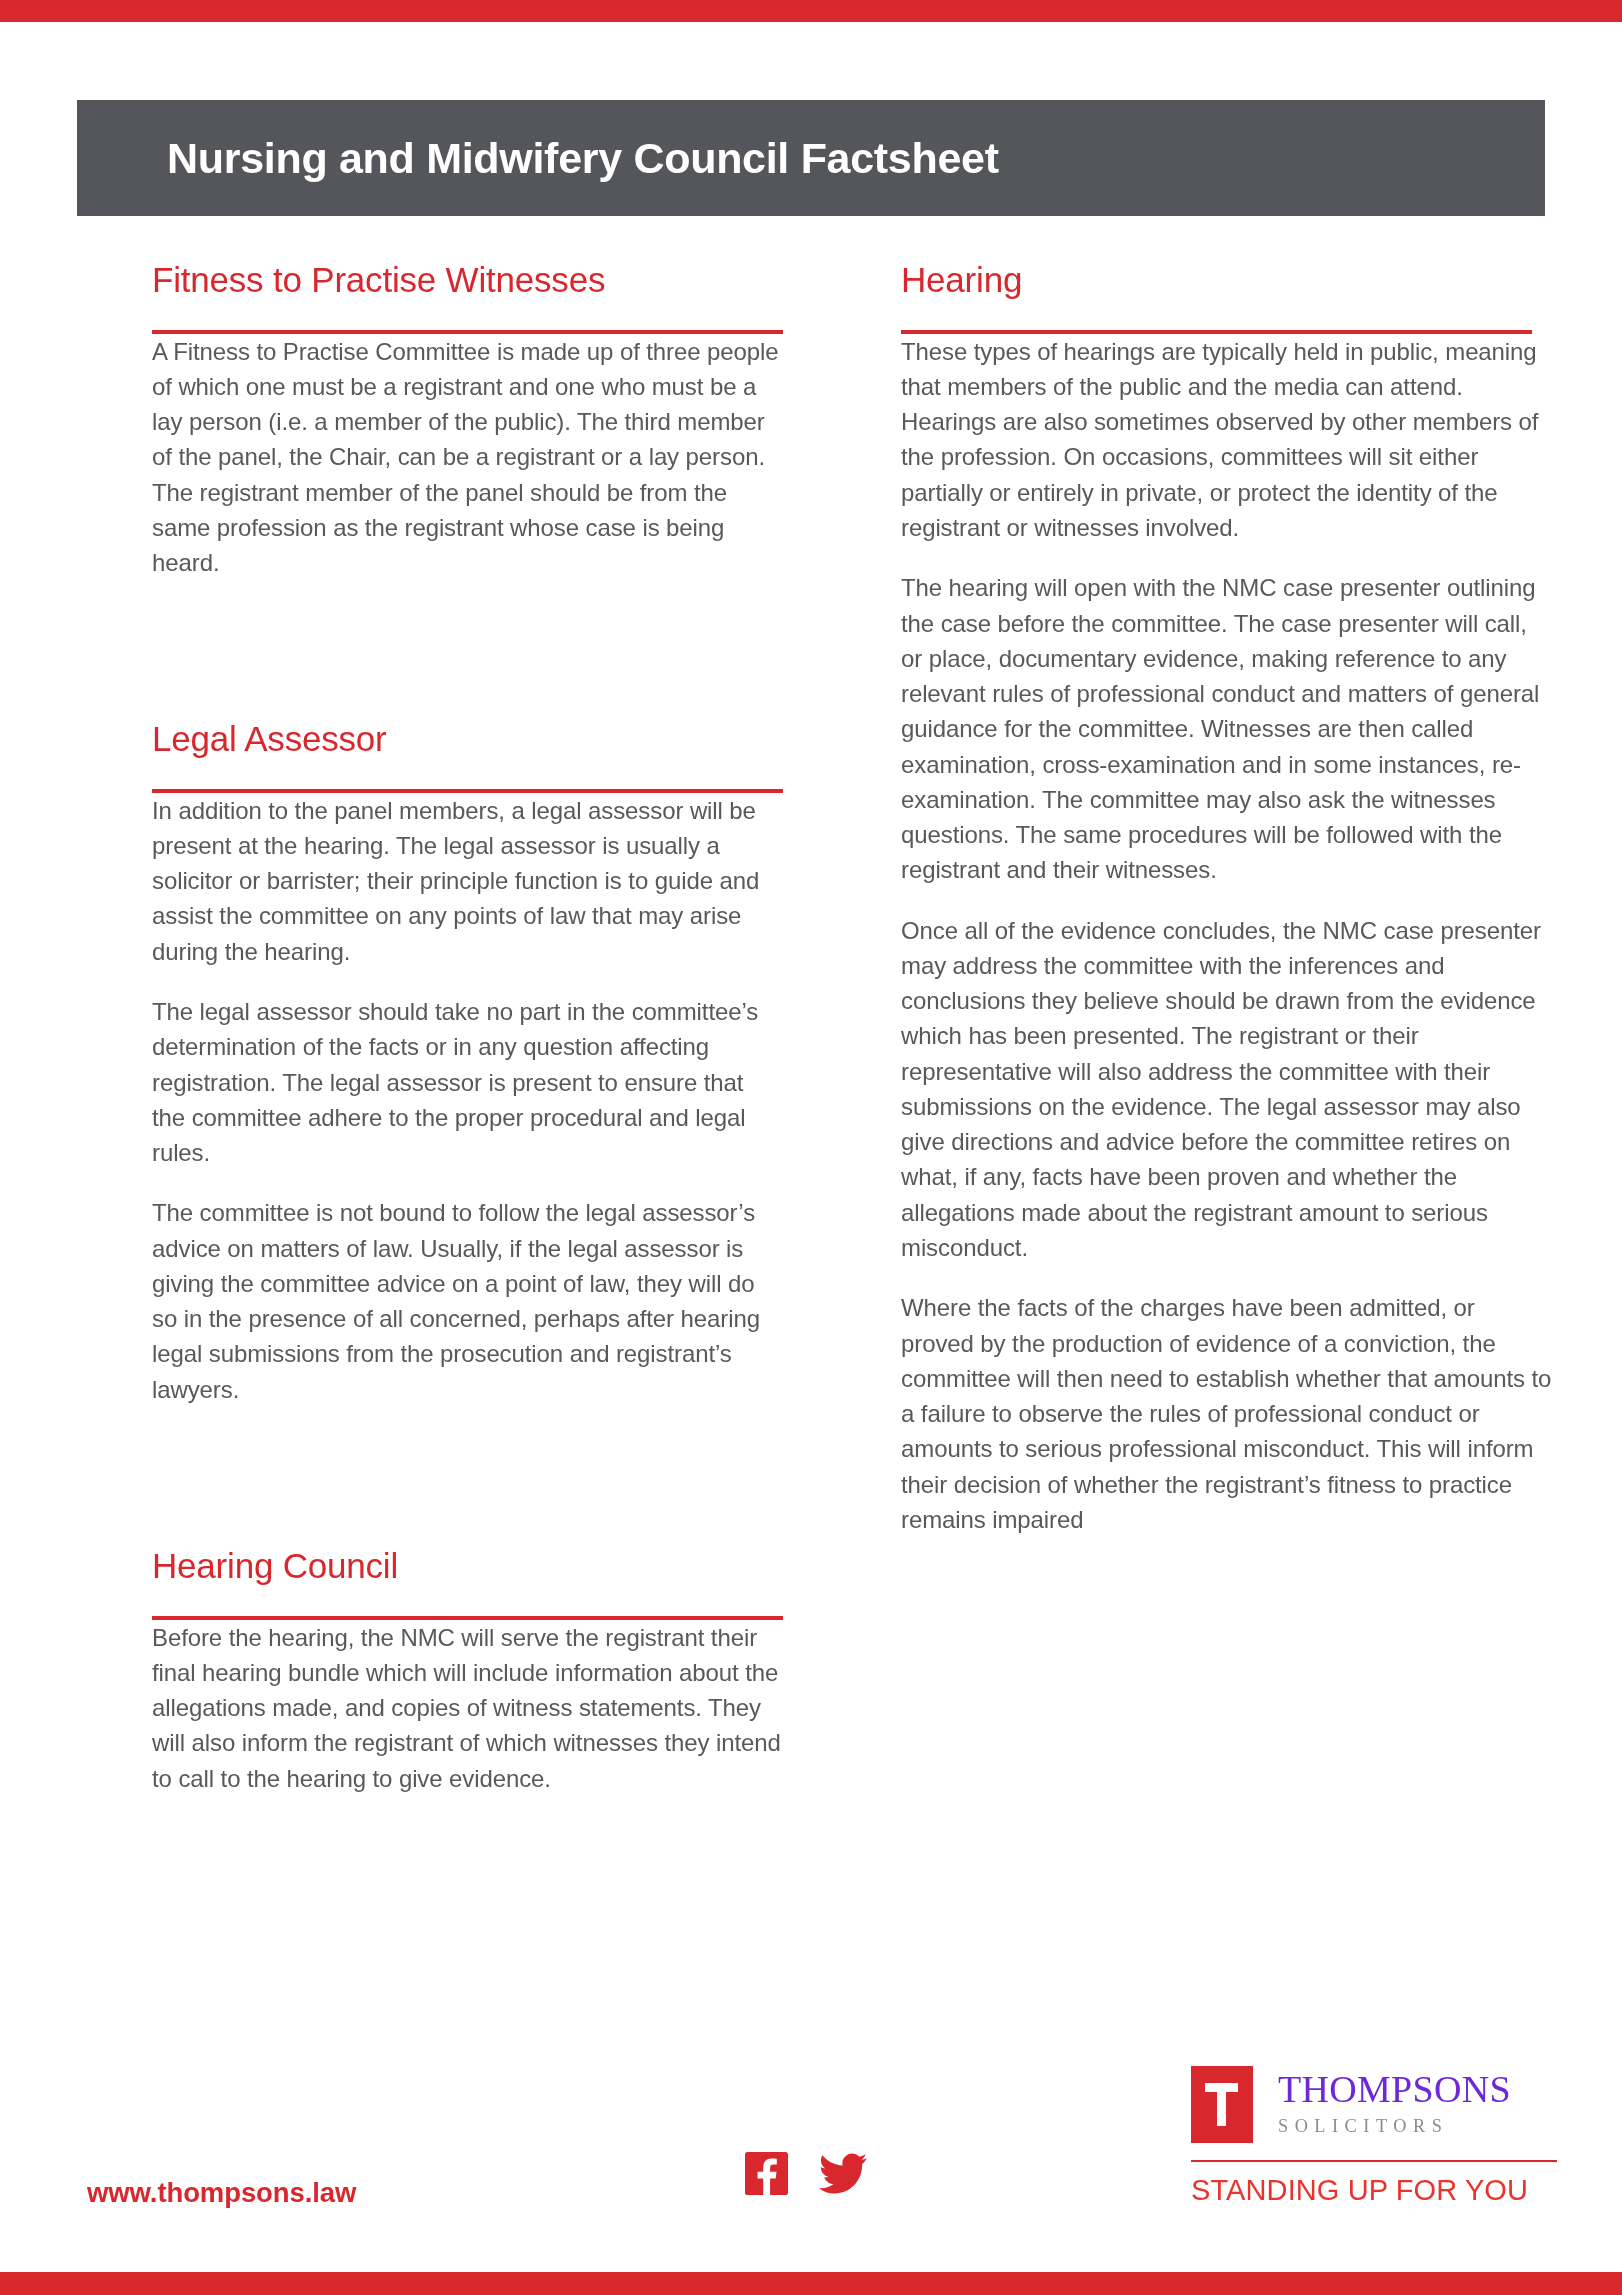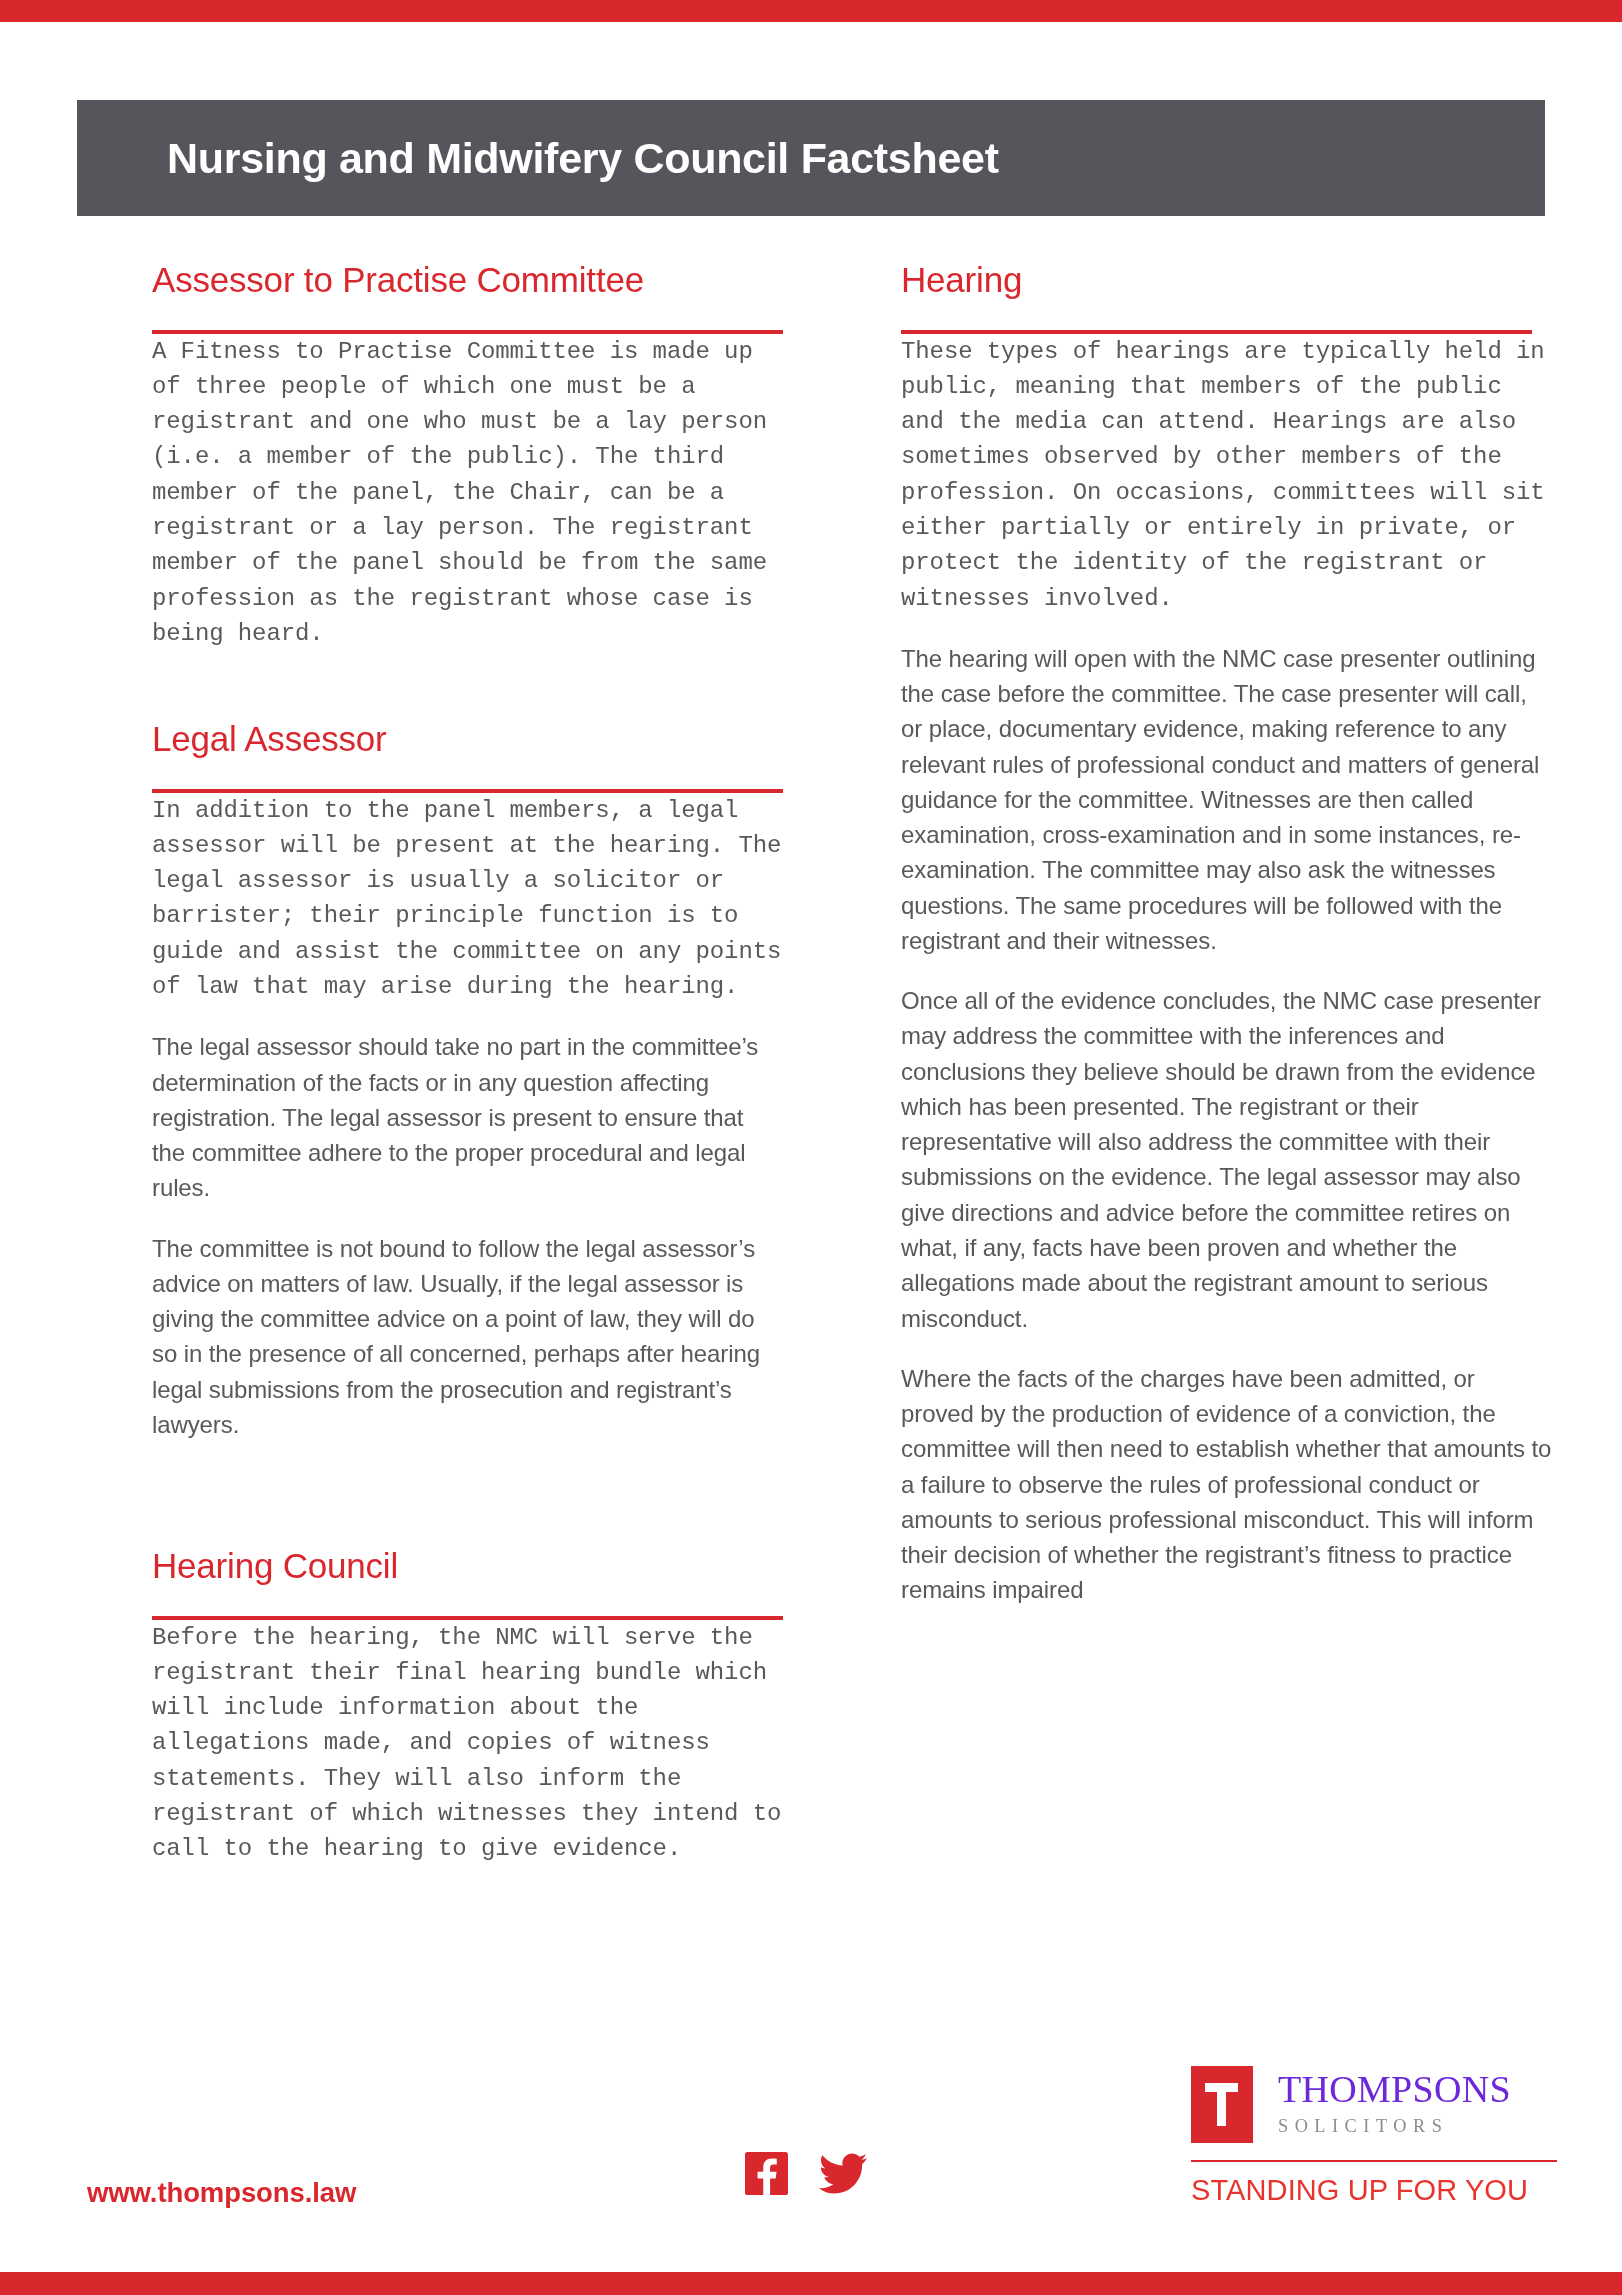--- a/index.html
+++ b/index.html
@@ -91,21 +91,21 @@
 
   p.body-text {
     margin: 0;
     color: #58595b;
     font-size: 24px;
     line-height: 1.47;
     letter-spacing: -0.1px;
   }
   p.body-text + p.body-text { margin-top: 25px; }
 
-  .after-rule { margin-top: 58px; font-family: Liberation Mono, monospace; }
+  .after-rule { margin-top: 58px; }
 
   
   .blk { position: absolute; left: 0; width: 100%; }
 
   
   .footer-url {
     position: absolute;
     left: 87px;
     top: 2177px;
     color: #d9272e;
@@ -196,21 +196,21 @@
 
   <div class="title-band">
     <h1>Nursing and Midwifery Council Factsheet</h1>
   </div>
 
   <div class="columns">
 
     <div class="col col-left">
 
       <div class="blk" style="top:0px;">
-        <h2 class="section-title">Assessor to Practise Committee</h2>
+        <h2 class="section-title">Fitness to Practise Witnesses</h2>
         <div class="rule"></div>
         <p class="body-text after-rule">A Fitness to Practise Committee is made up of three people of which one must be a registrant and one who must be a lay person (i.e. a member of the public). The third member of the panel, the Chair, can be a registrant or a lay person. The registrant member of the panel should be from the same profession as the registrant whose case is being heard.</p>
       </div>
 
       <div class="blk" style="top:459px;">
         <h2 class="section-title">Legal Assessor</h2>
         <div class="rule"></div>
         <p class="body-text after-rule">In addition to the panel members, a legal assessor will be present at the hearing. The legal assessor is usually a solicitor or barrister; their principle function is to guide and assist the committee on any points of law that may arise during the hearing.</p>
         <p class="body-text">The legal assessor should take no part in the committee’s determination of the facts or in any question affecting registration. The legal assessor is present to ensure that the committee adhere to the proper procedural and legal rules.</p>
         <p class="body-text">The committee is not bound to follow the legal assessor’s advice on matters of law. Usually, if the legal assessor is giving the committee advice on a point of law, they will do so in the presence of all concerned, perhaps after hearing legal submissions from the prosecution and registrant’s lawyers.</p>

